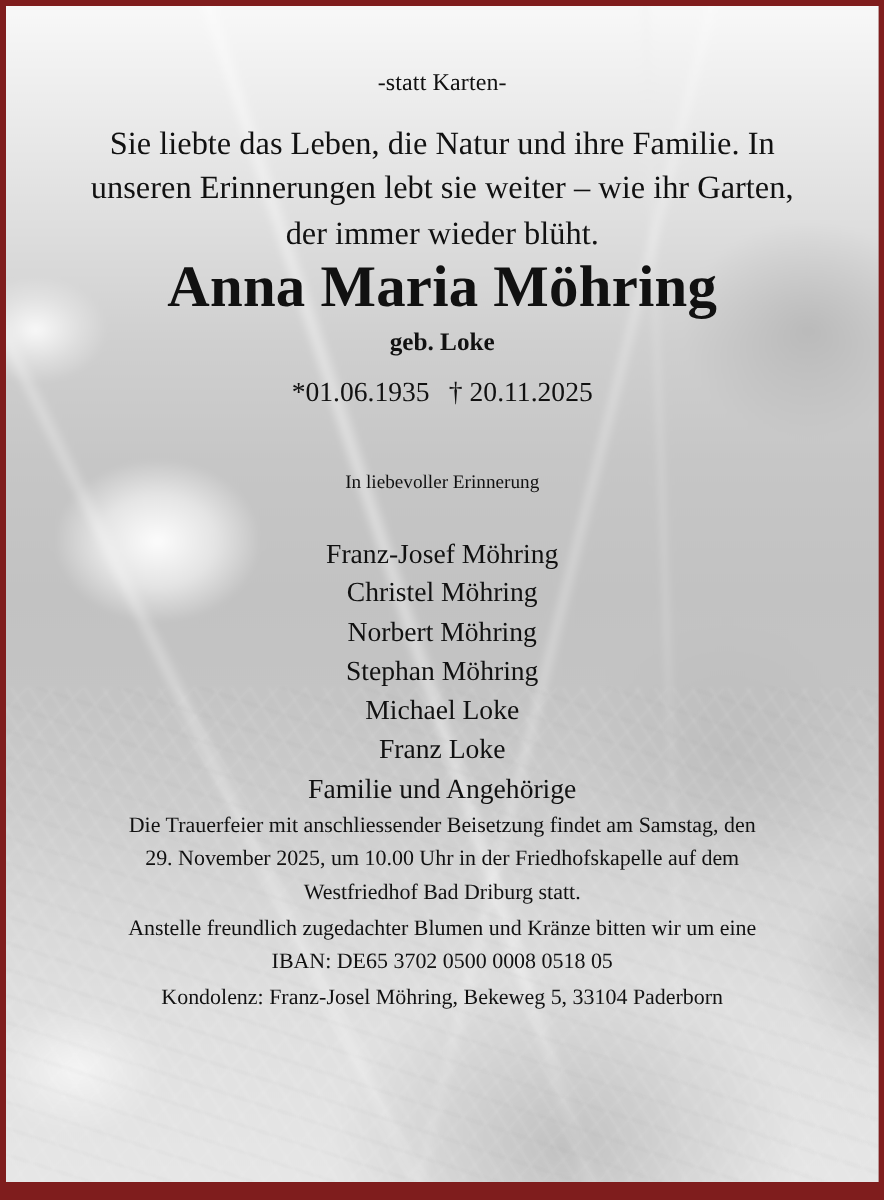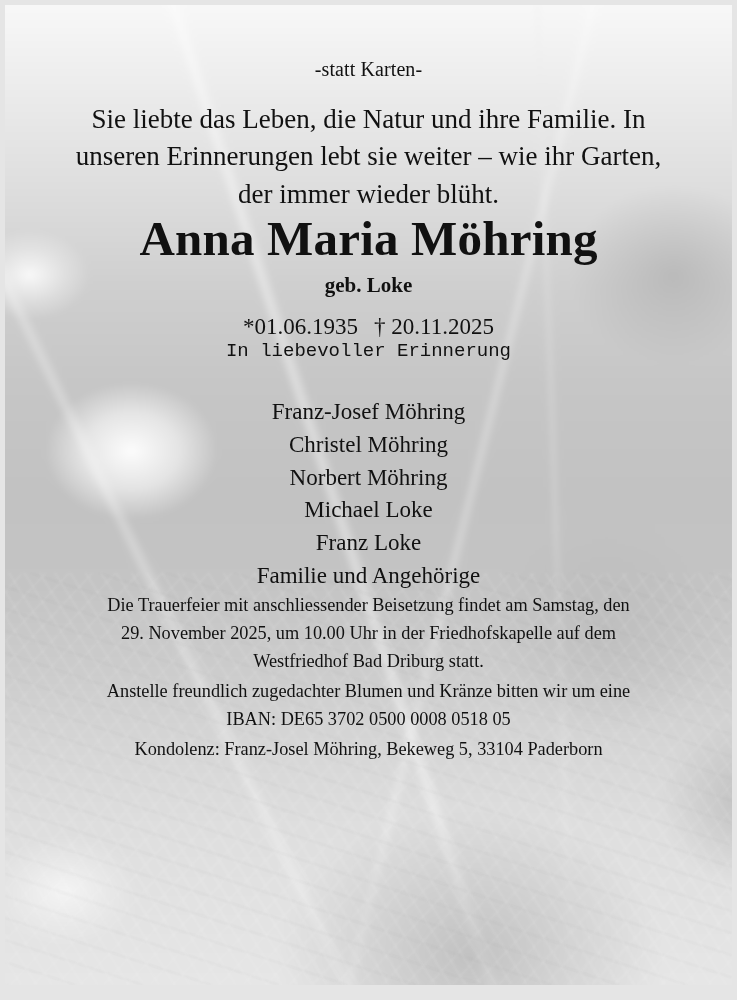--- a/index.html
+++ b/index.html
@@ -13,21 +13,21 @@
     overflow: hidden;
     font-family: "Liberation Serif", "DejaVu Serif", serif;
   }
 
   
   .notice {
     position: relative;
     width: 737px;
     height: 1000px;
     box-sizing: border-box;
-    background: #e5e5e5;
+    background: #7f1d1d;
     padding: 5px 5px 15px 5px;
     overflow: hidden;
   }
 
   
   .plate {
     position: relative;
     width: 100%;
     height: 100%;
     overflow: hidden;
@@ -134,23 +134,23 @@
     margin-top: 15px;
     font-size: 23px;
     line-height: 1.2;
   }
   .dates .gap {
     display: inline-block;
     width: 16px;
   }
 
   .in-memory {
-    font-size: 19px;
-    line-height: 1.2;
-    font-family: Liberation Mono, monospace;
+    margin-top: 53px;
+    font-size: 16px;
+    line-height: 1.2;
   }
 
   .mourners {
     margin-top: 33px;
     font-size: 23px;
     line-height: 1.42;
   }
   .mourners .mourner {
     display: block;
     white-space: nowrap;
@@ -190,20 +190,21 @@
         <span>*</span><span>01.06.1935</span><span class="gap"></span><span>†</span>
         <span>20.11.2025</span>
       </div>
 
       <div class="in-memory">In liebevoller Erinnerung</div>
 
       <div class="mourners">
         <span class="mourner">Franz-Josef Möhring</span>
         <span class="mourner">Christel Möhring</span>
         <span class="mourner">Norbert Möhring</span>
+        <span class="mourner">Stephan Möhring</span>
         <span class="mourner">Michael Loke</span>
         <span class="mourner">Franz Loke</span>
         <span class="mourner">Familie und Angehörige</span>
       </div>
 
       <div class="details">
         <p>Die Trauerfeier mit anschliessender Beisetzung findet am Samstag, den</p>
         <p>29. November 2025, um 10.00 Uhr in der Friedhofskapelle auf dem</p>
         <p>Westfriedhof Bad Driburg statt.</p>
         <div class="block-gap"></div>

